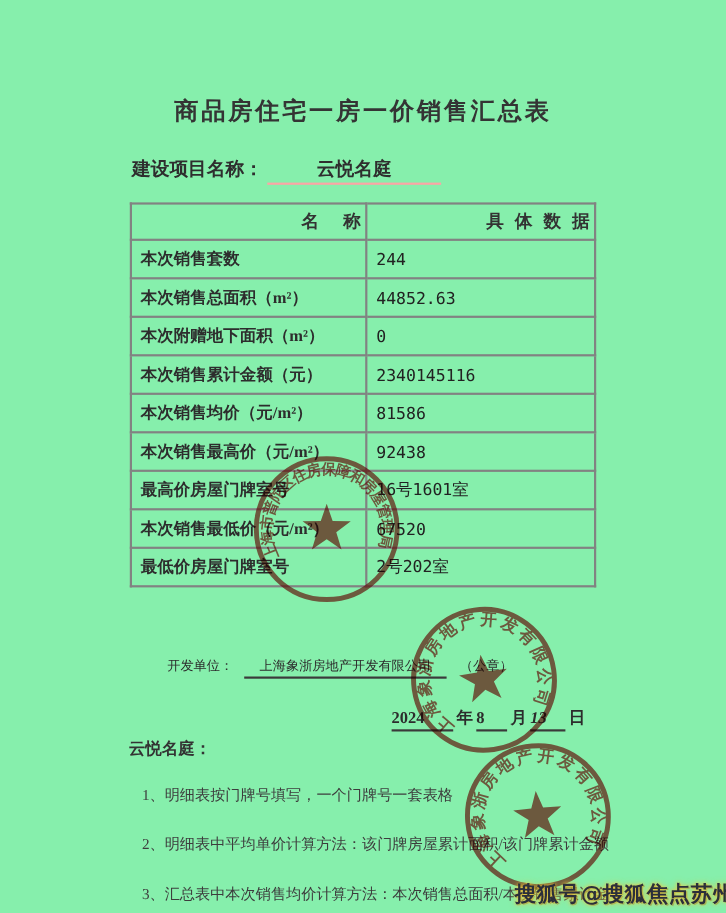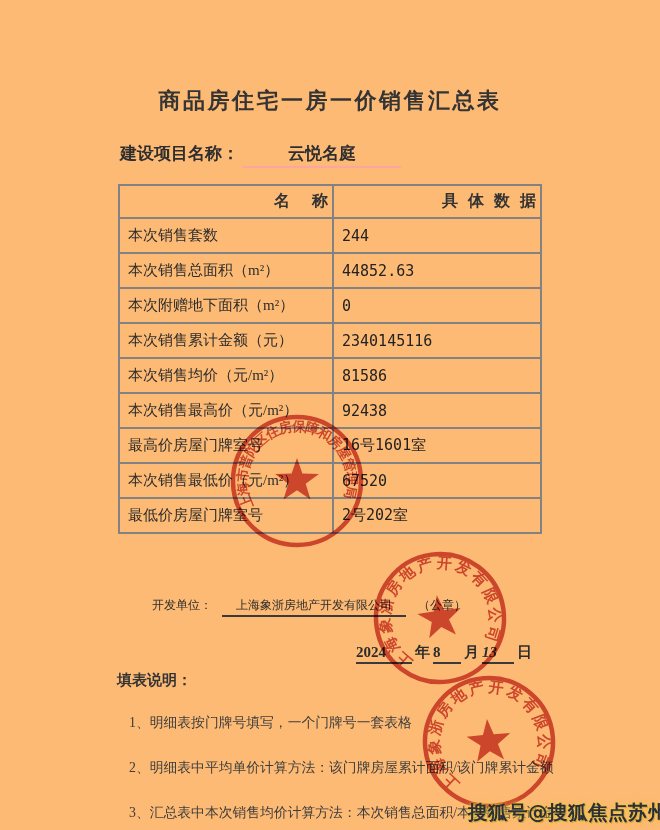--- a/index.html
+++ b/index.html
@@ -1,18 +1,18 @@
 <!DOCTYPE html>
 <html><head>
 <meta charset="utf-8">
 <style>
   html,body{margin:0;padding:0;background:#e9e9e9;}
   .page{
     position:relative;width:660px;height:830px;margin:0 auto;
-    background:#fdba74;overflow:hidden;
+    background:#86efac;overflow:hidden;
     font-family:"Liberation Serif","DejaVu Serif",serif;color:#333;
   }
   
   .doc-title{
     position:absolute;top:86px;left:0;width:100%;text-align:center;
     font-size:22px;font-weight:700;letter-spacing:2.5px;color:#343434;margin:0;
   }
   
   .project-line{position:absolute;top:142px;left:120px;font-size:17px;font-weight:700;color:#2e2e2e;}
   .project-name{
@@ -20,21 +20,21 @@
     padding:0 4px 1px;border-bottom:2px solid #fca5a5;
   }
   
   table.summary{
     position:absolute;top:184px;left:118px;width:422px;
     border-collapse:collapse;table-layout:fixed;
   }
   table.summary th,table.summary td{border:2px solid #828282;}
   table.summary th{height:29px;font-size:16px;font-weight:700;color:#333;text-align:right;letter-spacing:3px;}
   table.summary td{height:33px;padding:0 0 0 8px;font-size:15px;vertical-align:middle;}
-  td.cell-label{color:#2d2d2d;}
+  td.cell-label{color:#2d2d2d;font-weight:bold;}
   td.cell-value{font-family:"DejaVu Sans Mono","Liberation Mono",monospace;font-size:14.5px;color:#222;}
   .col-name{width:214px;}.col-data{width:208px;}
   
   .dev-line{position:absolute;top:597px;left:152px;font-size:12px;font-weight:400;color:#2c2c2c;white-space:nowrap;}
   .dev-name{display:inline-block;border-bottom:2px solid #3a3a3a;padding:0 14px 1px;margin-left:10px;}
   .dev-seal-note{margin-left:12px;}
   .date-line{position:absolute;top:643px;left:353px;font-size:15px;font-weight:700;color:#2c2c2c;}
   .date-line .u{display:inline-block;border-bottom:2px solid #3a3a3a;padding-bottom:1px;margin:0 3px;}
   .u-year{width:56px;}.u-month{width:28px;}.u-day{width:32px;font-style:italic;}
   
@@ -119,21 +119,21 @@
 
   <div class="dev-line">
     <span>开发单位：</span><span class="dev-name">上海象浙房地产开发有限公司</span><span class="dev-seal-note">（公章）</span>
   </div>
 
   <div class="date-line">
     <span class="u u-year">2024</span><span>年</span><span class="u u-month">8</span><span>月</span><span class="u u-day">13</span><span>日</span>
   </div>
 
   <div class="notes">
-    <p class="notes-title">填表说明：</p>
+    <p class="notes-title">云悦名庭：</p>
     <div class="notes-item">1、明细表按门牌号填写，一个门牌号一套表格</div>
     <div class="notes-item">2、明细表中平均单价计算方法：该门牌房屋累计面积/该门牌累计金额</div>
     <div class="notes-item">3、汇总表中本次销售均价计算方法：本次销售总面积/本次销售累计金额</div>
     <div class="notes-item">4、本表格一式两份，一份交区房管局，一份由区房管局审核后报市交易中心</div>
   </div>
 
   <svg id="stamp-bureau" class="stamp" width="140" height="140" viewBox="0 0 140 140">
     <circle cx="70" cy="70" r="64" fill="none" stroke-width="4.5" stroke="#c5433e"></circle>
     <polygon points="70,47 75.4,62.6 91.9,62.9 78.7,72.8 83.5,88.6 70,79.2 56.5,88.6 61.3,72.8 48.1,62.9 64.6,62.6" fill="#c5433e"></polygon>
     <path id="arc-bureau" d="M 26.7 95 A 50 50 0 1 1 113.3 95" fill="none"></path>

